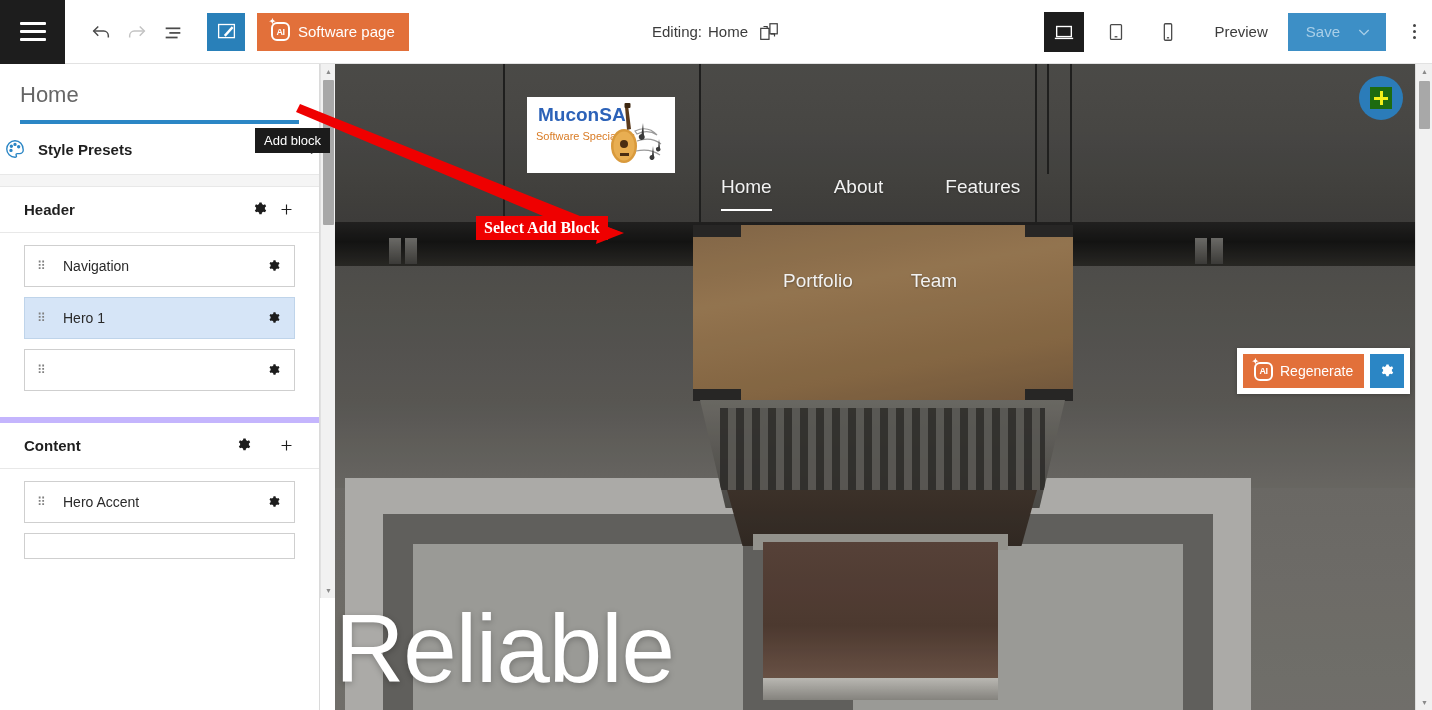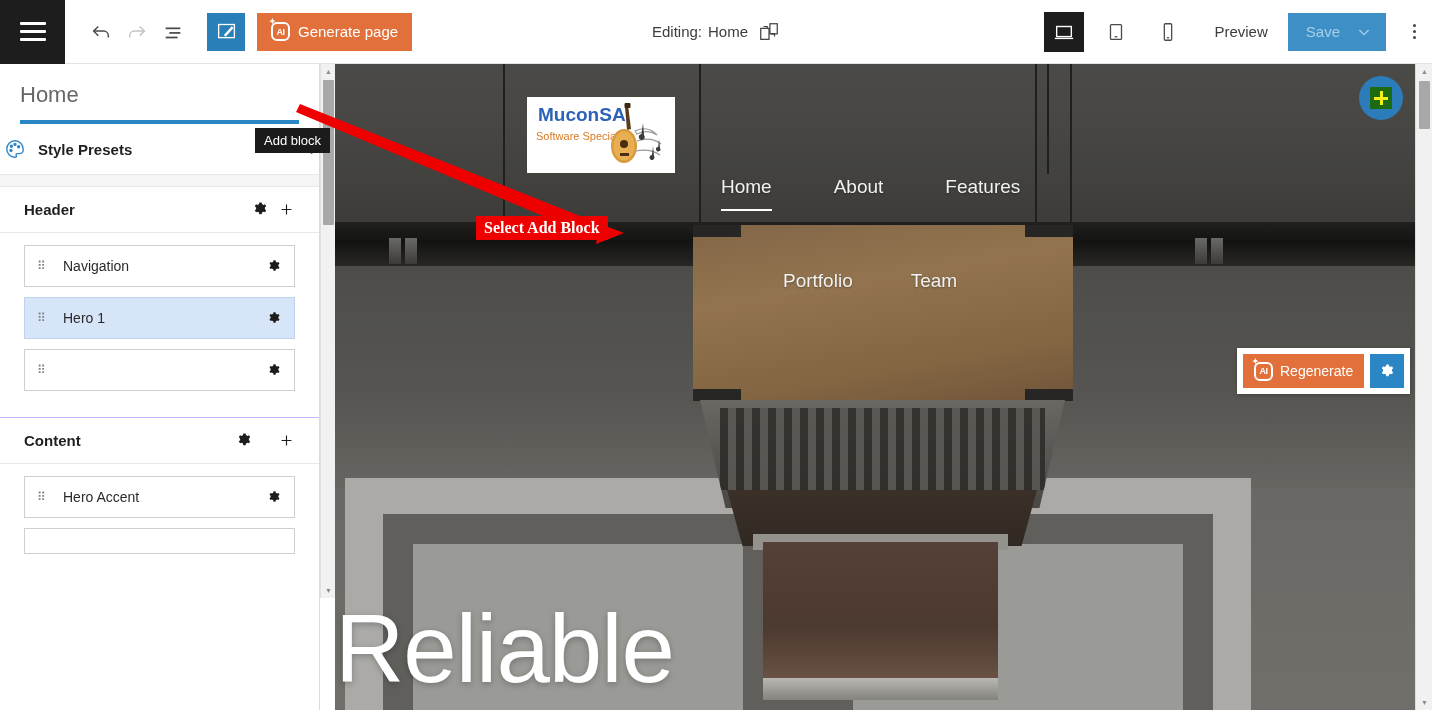--- a/index.html
+++ b/index.html
@@ -391,21 +391,21 @@
 
   <div class="blue-sq-btn">
     <svg width="21" height="21" viewBox="0 0 24 24" fill="none" stroke="#fff" stroke-width="1.5">
       <rect x="3" y="4" width="18" height="15"></rect>
       <path d="M9 16 L18 6 l2 2 l-9 10 z" fill="#fff" stroke="none"></path>
     </svg>
   </div>
 
   <div class="gen-btn">
     <span class="ai-badge">AI</span>
-    <span>Generate page</span>
+    <span>Software page</span>
   </div>
 
   <div class="editing-wrap">
     <span class="editing-label">Editing:</span>
     <span class="editing-name">Home</span>
     <span class="page-switch-icon">
       <svg width="22" height="22" viewBox="0 0 24 24" fill="none" stroke="#3a3a3a" stroke-width="1.3">
         <rect x="3" y="8" width="9" height="12"></rect>
         <rect x="13" y="3" width="8" height="11"></rect>
         <path d="M6 6 h4 v2"></path>
@@ -517,21 +517,21 @@
           <path d="M12 8.2a3.8 3.8 0 1 0 0 7.6 3.8 3.8 0 0 0 0-7.6zm0 5.6a1.8 1.8 0 1 1 0-3.6 1.8 1.8 0 0 1 0 3.6z"></path>
           <path d="M13.6 2h-3.2l-.5 2.4-2 1.2-2.3-.9L4 7.5l1.8 1.7v2.3L4 13.2l1.6 2.8 2.3-.9 2 1.2.5 2.4h3.2l.5-2.4 2-1.2 2.3.9 1.6-2.8-1.8-1.7V9.2L20 7.5l-1.6-2.8-2.3.9-2-1.2z"></path>
         </svg>
       </span>
     </div>
   </div>
 
 
   <div class="sb-spacer"></div>
 
-  <div class="sec-head" style="border-top:1px solid #c4b5fd;gap:16px;">
+  <div class="sec-head" style="border-top:6px solid #c4b5fd;gap:16px;">
     <span class="sec-title">Content</span>
     <span class="sec-icon">
       <svg width="17" height="17" viewBox="0 0 24 24" fill="currentColor">
         <path d="M12 8.2a3.8 3.8 0 1 0 0 7.6 3.8 3.8 0 0 0 0-7.6zm0 5.6a1.8 1.8 0 1 1 0-3.6 1.8 1.8 0 0 1 0 3.6z"></path>
         <path d="M13.6 2h-3.2l-.5 2.4-2 1.2-2.3-.9L4 7.5l1.8 1.7v2.3L4 13.2l1.6 2.8 2.3-.9 2 1.2.5 2.4h3.2l.5-2.4 2-1.2 2.3.9 1.6-2.8-1.8-1.7V9.2L20 7.5l-1.6-2.8-2.3.9-2-1.2z"></path>
       </svg>
     </span>
     <span class="sec-icon">
       <svg width="17" height="17" viewBox="0 0 24 24" stroke="currentColor" stroke-width="1.6">
           <path d="M12 5 V19 M5 12 H19"></path>

